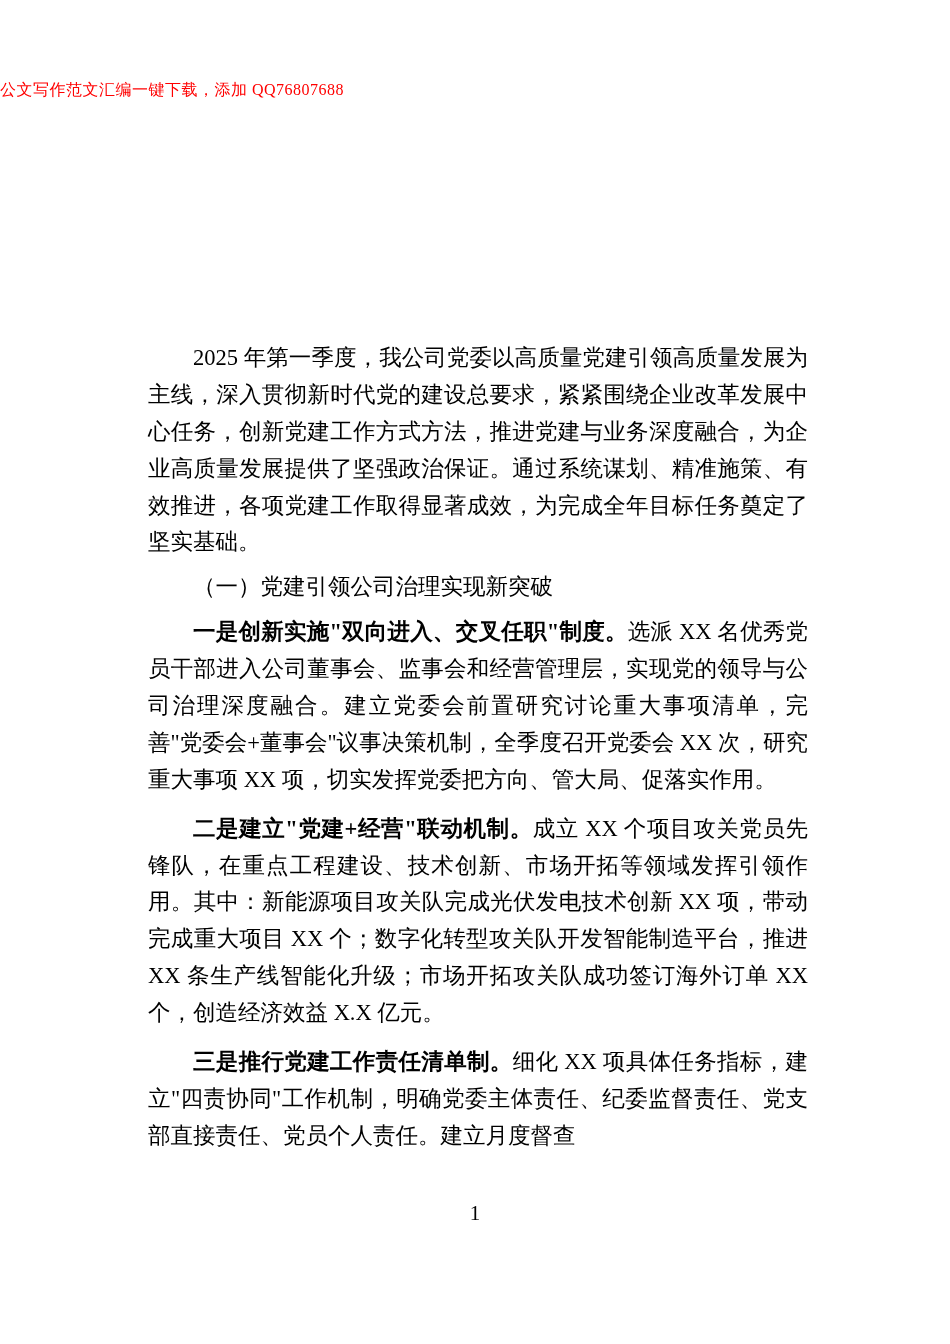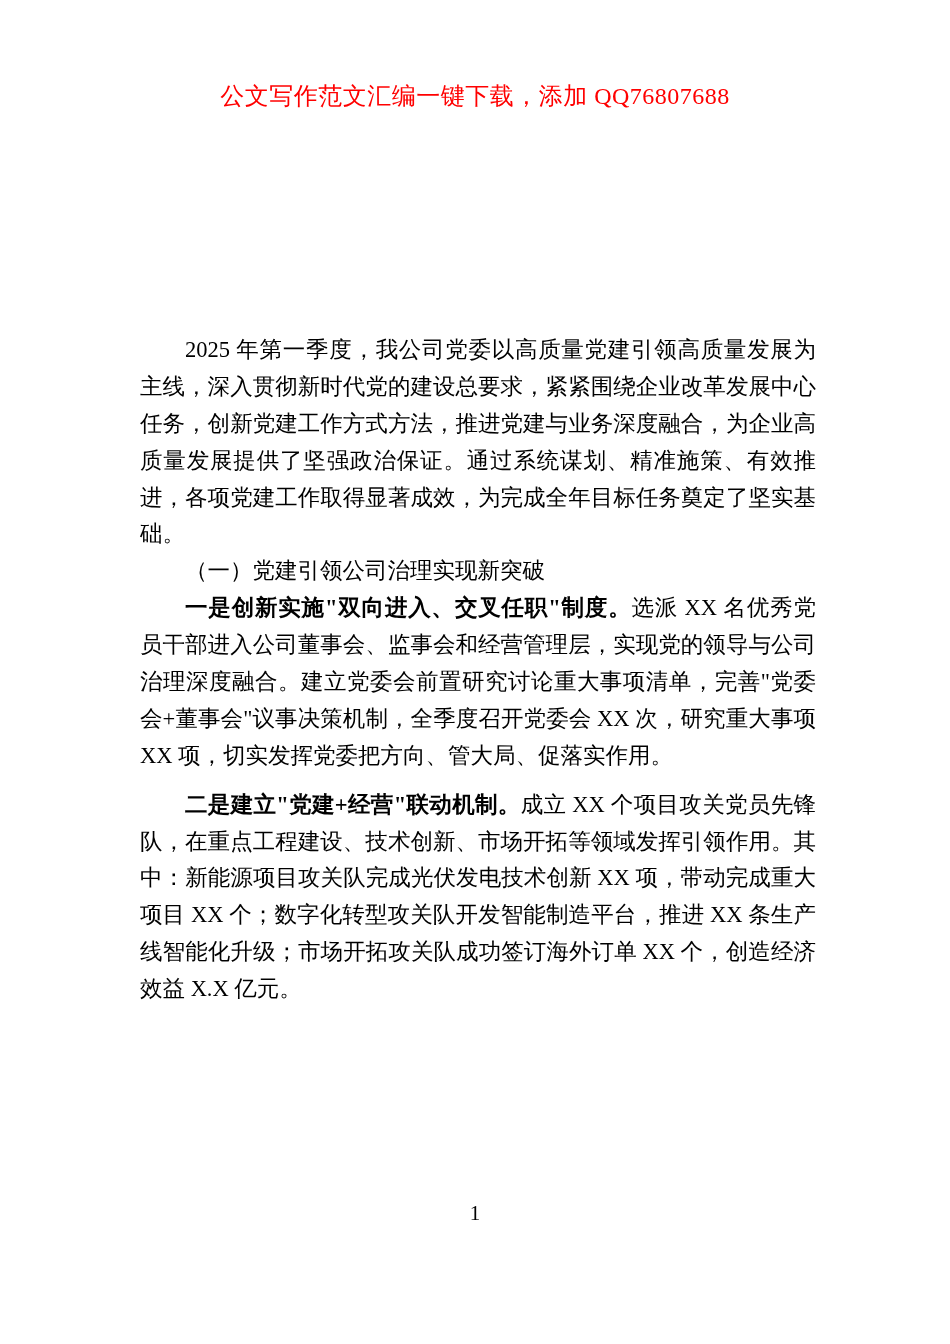--- a/index.html
+++ b/index.html
@@ -15,22 +15,22 @@
     font-family: "Liberation Serif", serif;
     color: #000000;
     overflow: hidden;
     box-sizing: border-box;
   }
   .notice {
     position: absolute;
     top: 80px;
     left: 0;
     width: 100%;
-    text-align: center;
-    font-size: 24px;
+    text-align: left;
+    font-size: 16px;
     letter-spacing: 0.5px;
   }
   .doc-title {
     position: absolute;
     top: 165px;
     left: 115px;
     right: 115px;
     text-align: center;
     font-size: 34px;
     font-weight: 700;
@@ -39,21 +39,21 @@
   .doc-body {
     position: absolute;
     top: 332px;
     left: 140px;
     right: 134px;
     font-size: 22.5px;
     line-height: 1.64;
     text-align: justify;
   }
   .doc-body p {
-    margin: 0;
+    margin: 8px;
     text-indent: 2em;
   }
   .doc-body p.gap {
     margin-top: 12px;
   }
   .lead {
     font-weight: 700;
   }
   .page-number {
     position: absolute;
@@ -70,17 +70,18 @@
 <div class="page" style="background: rgb(255, 255, 255); color: rgb(0, 0, 0);">
 
   <div class="notice" style="color: rgb(255, 0, 0);">公文写作范文汇编一键下载，添加 QQ76807688</div>
 
 
   <div class="doc-body">
     <p><span class="lead"></span><span>2025 年第一季度，我公司党委以高质量党建引领高质量发展为主线，深入贯彻新时代党的建设总要求，紧紧围绕企业改革发展中心任务，创新党建工作方式方法，推进党建与业务深度融合，为企业高质量发展提供了坚强政治保证。通过系统谋划、精准施策、有效推进，各项党建工作取得显著成效，为完成全年目标任务奠定了坚实基础。</span></p>
     <p><span class="lead"></span><span>（一）党建引领公司治理实现新突破</span></p>
     <p><span class="lead">一是创新实施"双向进入、交叉任职"制度。</span><span>选派 XX 名优秀党员干部进入公司董事会、监事会和经营管理层，实现党的领导与公司治理深度融合。建立党委会前置研究讨论重大事项清单，完善"党委会+董事会"议事决策机制，全季度召开党委会 XX 次，研究重大事项 XX 项，切实发挥党委把方向、管大局、促落实作用。</span></p>
     <p class="gap"><span class="lead">二是建立"党建+经营"联动机制。</span><span>成立 XX 个项目攻关党员先锋队，在重点工程建设、技术创新、市场开拓等领域发挥引领作用。其中：新能源项目攻关队完成光伏发电技术创新 XX 项，带动完成重大项目 XX 个；数字化转型攻关队开发智能制造平台，推进 XX 条生产线智能化升级；市场开拓攻关队成功签订海外订单 XX 个，创造经济效益 X.X 亿元。</span></p>
+    <p class="gap"><span class="lead">三是推行党建工作责任清单制。</span><span>细化 XX 项具体任务指标，建立"四责协同"工作机制，明确党委主体责任、纪委监督责任、党支部直接责任、党员个人责任。建立月度督查</span></p>
   </div>
 
   <div class="page-number">1</div>
 
 </div>
 
 </body></html>

